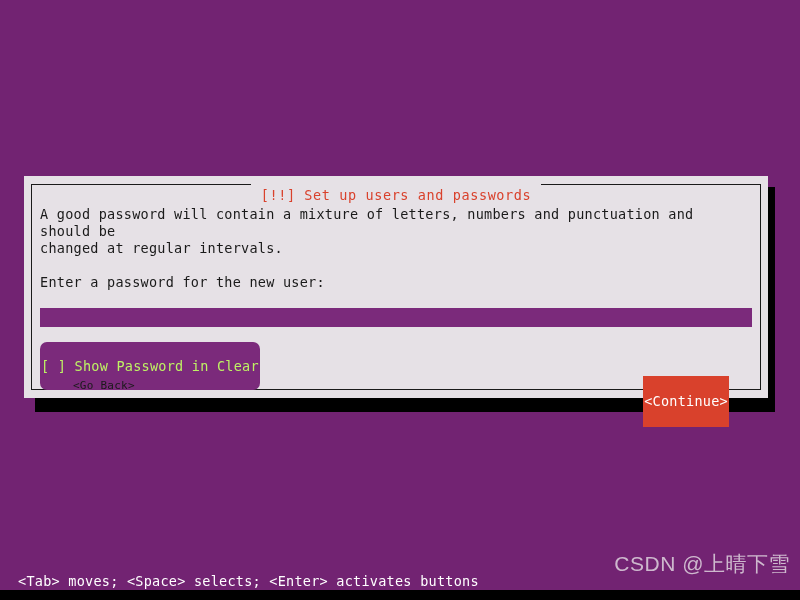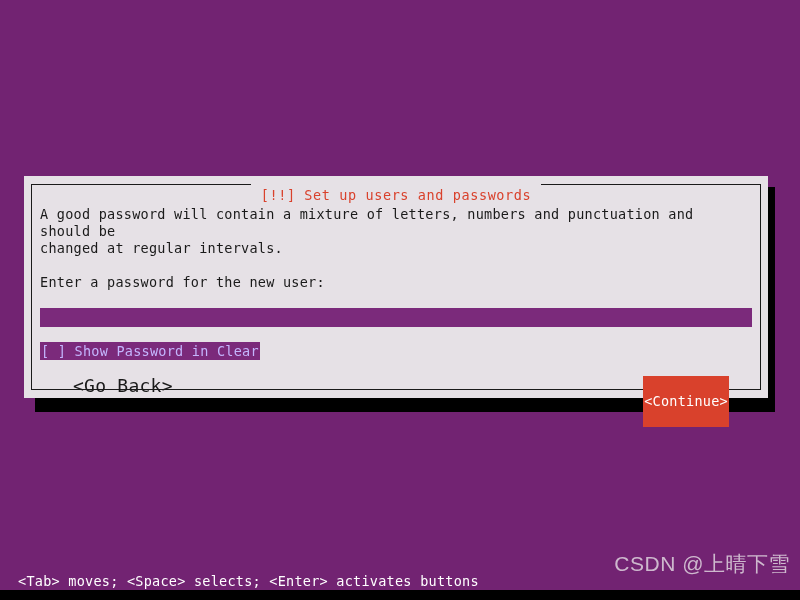--- a/index.html
+++ b/index.html
@@ -111,42 +111,43 @@
 
   
   #show-password-row {
     margin-top: 15px;
     height: 18px;
     line-height: 18px;
   }
   #show-password-checkbox {
     display: inline-block;
     background: #7b2a7b;
-    color: #c4b5fd;
-    white-space: pre;
-    padding: 0 1px;
-    font-size: 13.5px;
-    letter-spacing: 0.25px;
+    color: #bef264;
+    white-space: pre;
+    padding: 15px 1px;
+    font-size: 13.5px;
+    letter-spacing: 0.25px;
+    border-radius: 7px;
   }
 
   
   #buttons-row {
     position: relative;
     margin-top: 16px;
     height: 19px;
     line-height: 19px;
   }
   #go-back-button {
     position: absolute;
     left: 32px;
     top: 0;
     color: #1a1a1a;
     background: transparent;
     white-space: pre;
-    font-size: 18px;
+    font-size: 11px;
     letter-spacing: 0.25px;
     padding: 0 1px;
   }
   #continue-button {
     position: absolute;
     right: 23px;
     top: 0;
     color: #ffffff;
     background: #d9412c;
     white-space: pre;

